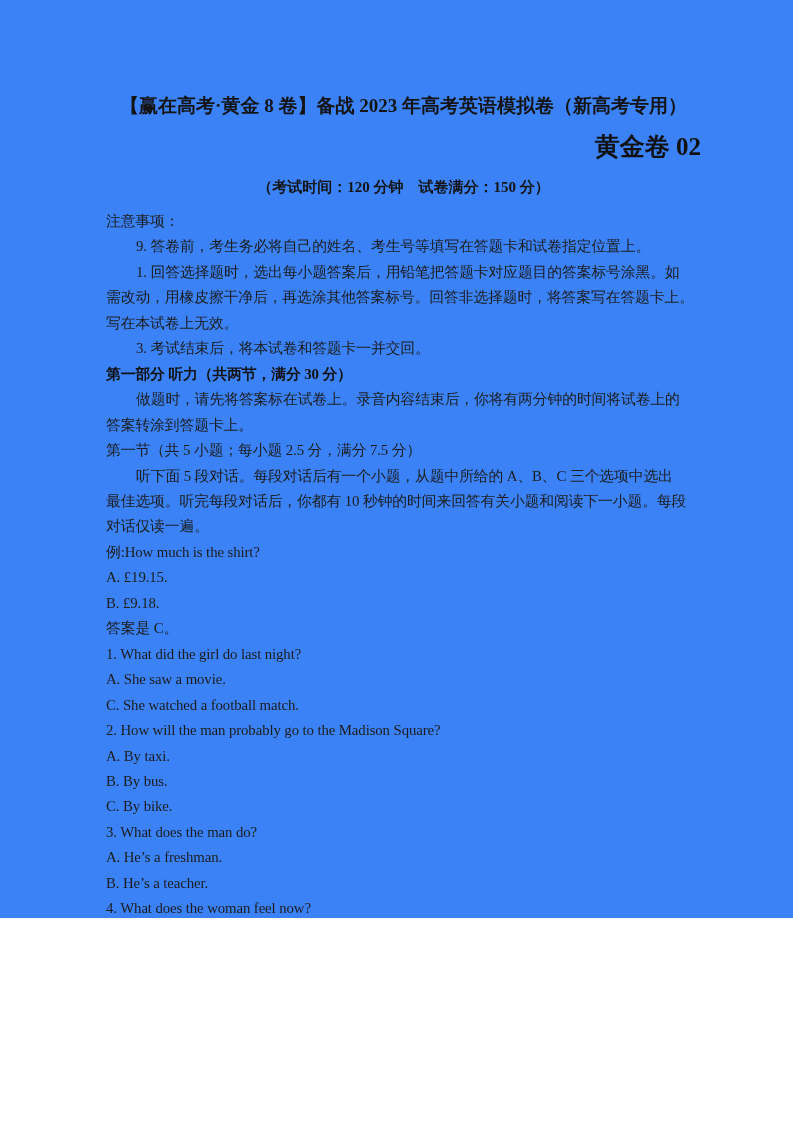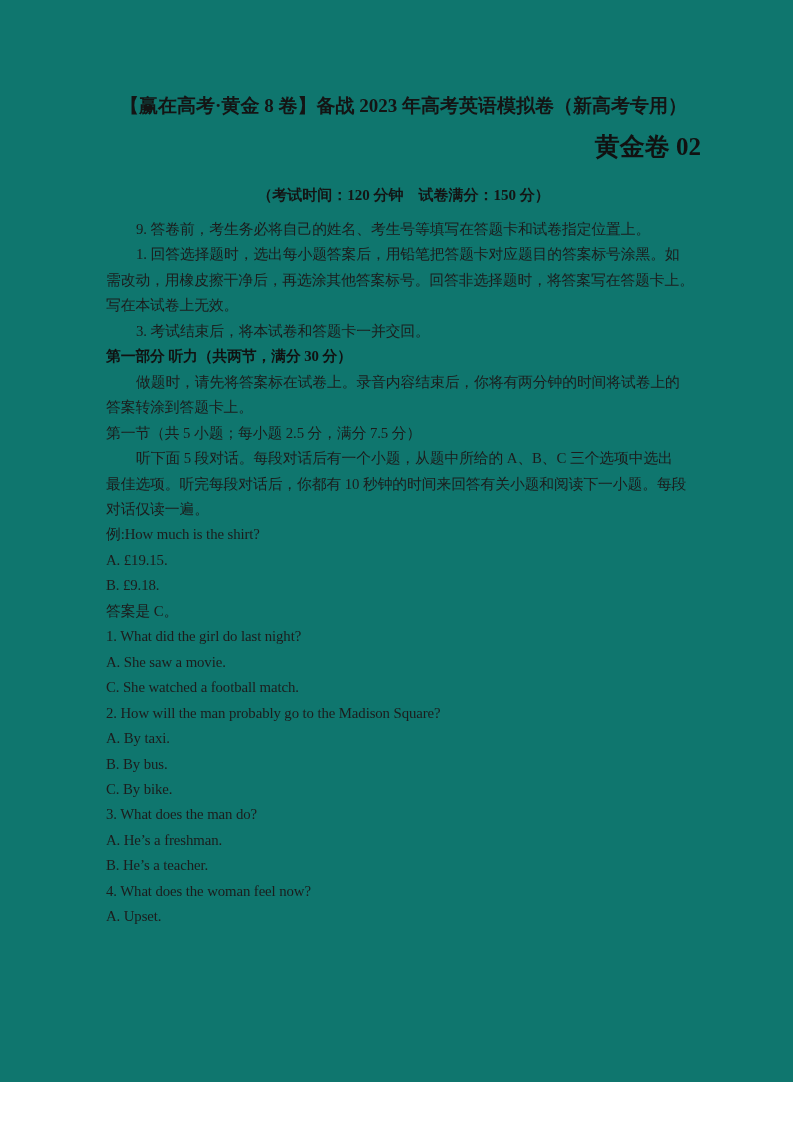--- a/index.html
+++ b/index.html
@@ -1,21 +1,21 @@
 <!DOCTYPE html>
 <html><head>
 <meta charset="utf-8">
 <style>
   * { margin: 0; padding: 0; box-sizing: border-box; }
   html, body { background: #ffffff; }
   .page {
     position: relative;
     width: 793px;
-    height: 1082px;
-    background: #0f766e;
+    height: 918px;
+    background: #3b82f6;
     overflow: hidden;
     font-family: "Liberation Serif", "DejaVu Serif", serif;
     color: #1c1c1c;
   }
   .content {
     padding: 0 92px 0 106px;
   }
   .series-line {
     margin-top: 94px;
     font-size: 19px;
@@ -27,21 +27,21 @@
   }
   .volume-title {
     margin-top: 13px;
     font-size: 25px;
     line-height: 32px;
     font-weight: bold;
     text-align: right;
     color: #111111;
   }
   .exam-meta {
-    margin-top: 22px;
+    margin-top: 14px;
     font-size: 15px;
     line-height: 20px;
     font-weight: bold;
     text-align: center;
     color: #141414;
   }
   .doc-body {
     margin-top: 12px;
   }
   .line {
@@ -58,20 +58,21 @@
 <body>
 
 <div class="page">
   <div class="content">
     <header>
       <div class="series-line">【赢在高考·黄金 8 卷】备战 2023 年高考英语模拟卷（新高考专用）</div>
       <div class="volume-title">黄金卷 02</div>
       <div class="exam-meta">（考试时间：120 分钟　试卷满分：150 分）</div>
     </header>
     <main class="doc-body" id="doc-body">
+        <div class="line plain">注意事项：</div>
         <div class="line indent">9. 答卷前，考生务必将自己的姓名、考生号等填写在答题卡和试卷指定位置上。</div>
         <div class="line indent">1. 回答选择题时，选出每小题答案后，用铅笔把答题卡对应题目的答案标号涂黑。如</div>
         <div class="line plain">需改动，用橡皮擦干净后，再选涂其他答案标号。回答非选择题时，将答案写在答题卡上。</div>
         <div class="line plain">写在本试卷上无效。</div>
         <div class="line indent">3. 考试结束后，将本试卷和答题卡一并交回。</div>
         <div class="line bold">第一部分 听力（共两节，满分 30 分）</div>
         <div class="line indent">做题时，请先将答案标在试卷上。录音内容结束后，你将有两分钟的时间将试卷上的</div>
         <div class="line plain">答案转涂到答题卡上。</div>
         <div class="line plain">第一节（共 5 小题；每小题 2.5 分，满分 7.5 分）</div>
         <div class="line indent">听下面 5 段对话。每段对话后有一个小题，从题中所给的 A、B、C 三个选项中选出</div>

